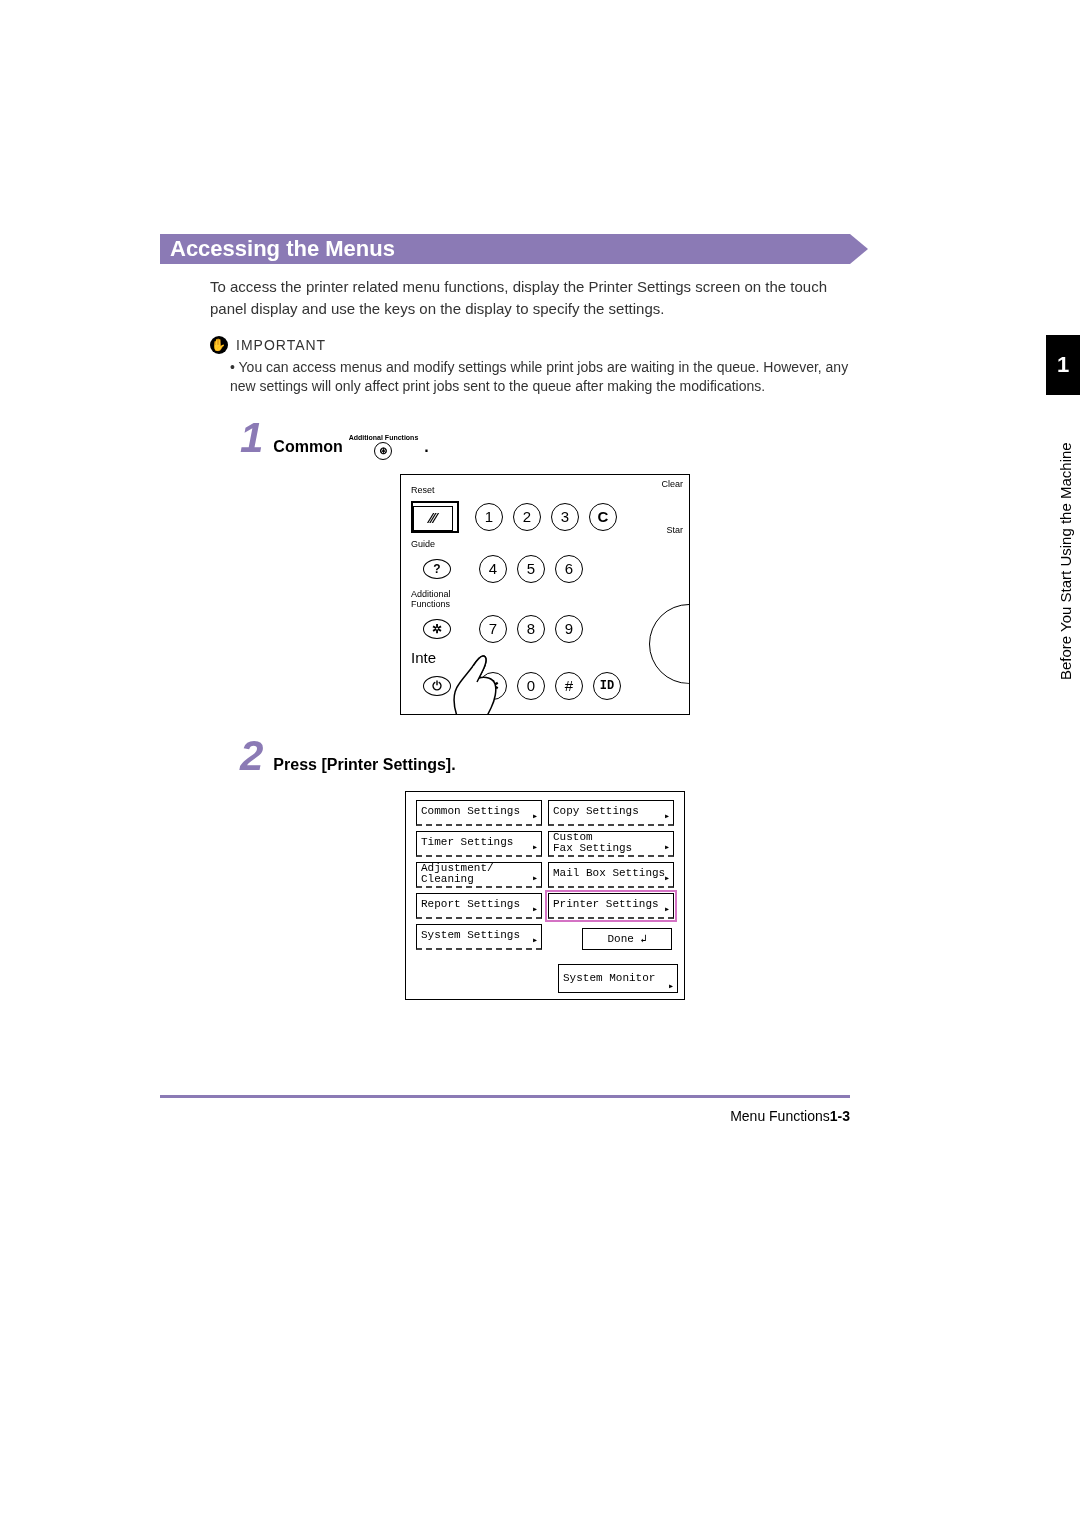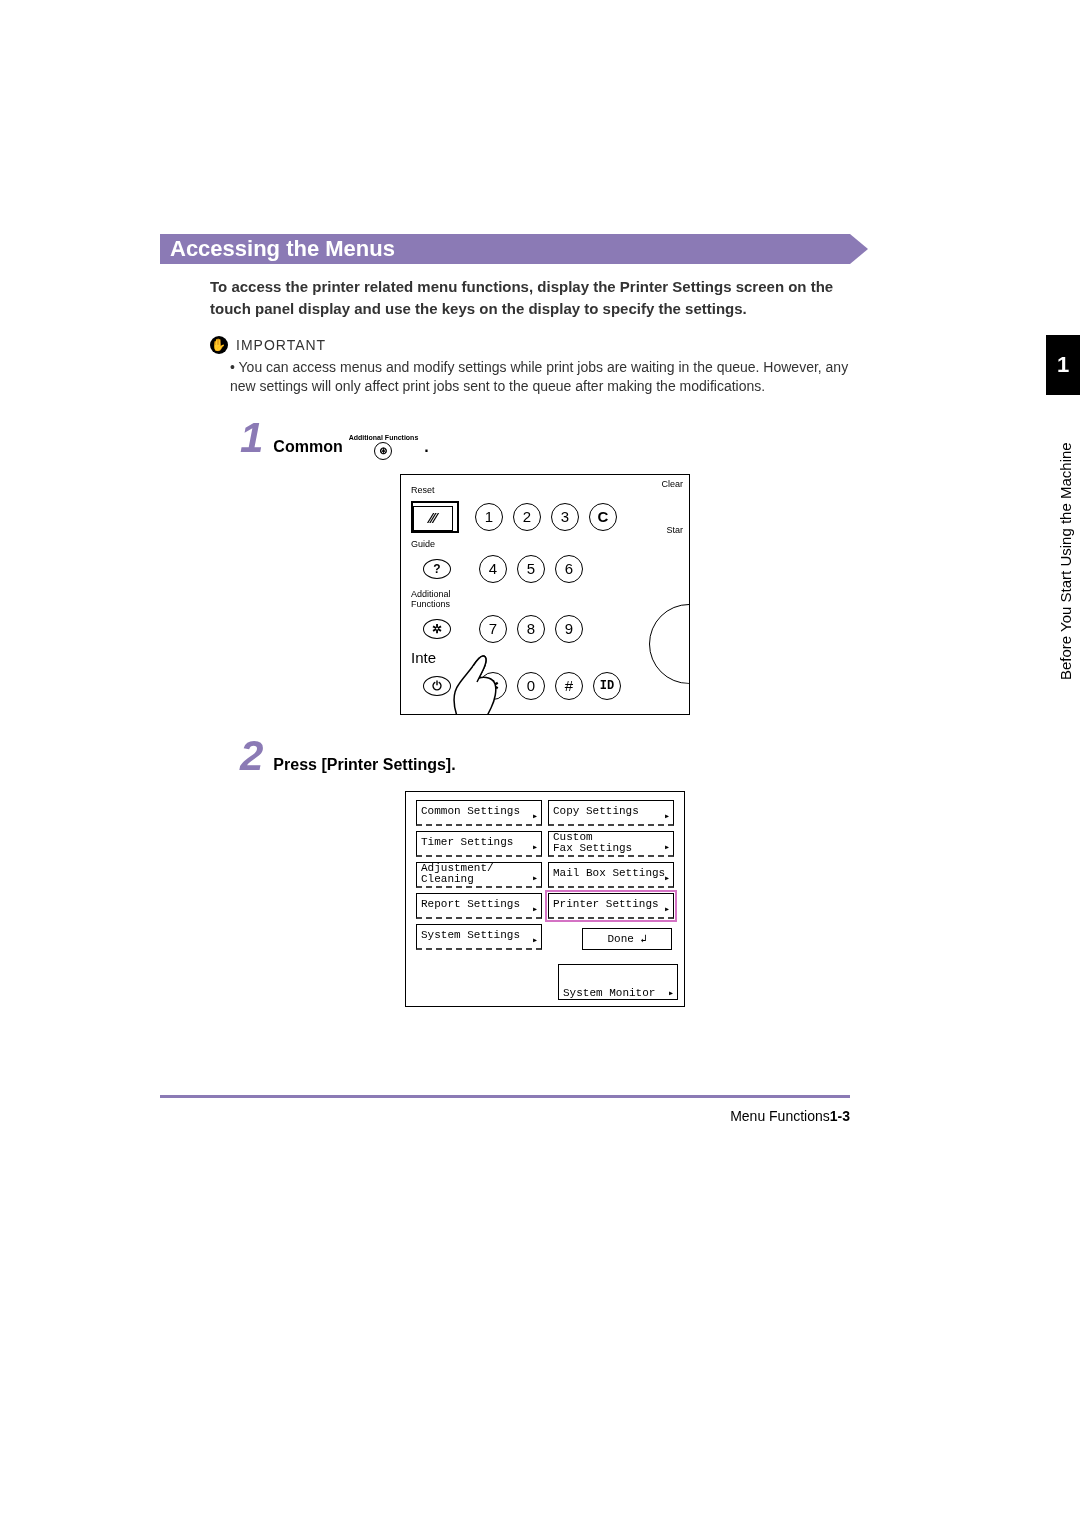--- a/index.html
+++ b/index.html
@@ -42,21 +42,20 @@
     height: 0;
     border-top: 15px solid transparent;
     border-bottom: 15px solid transparent;
     border-left: 18px solid #8b7ab5;
   }
   .intro {
     font-size: 15px;
     line-height: 1.45;
     margin: 10px 0 16px 50px;
     color: #333;
-    font-weight: bold;
   }
   .important-block {
     margin-left: 50px;
   }
   .important-header {
     display: flex;
     align-items: center;
     gap: 8px;
     color: #333;
     font-size: 14px;
@@ -260,24 +259,24 @@
     align-items: center;
     justify-content: center;
     gap: 6px;
     margin-left: auto;
     margin-right: 2px;
     margin-top: 2px;
   }
   .sysmon {
     border: 1px solid #000;
     font-size: 11px;
-    height: 36px;
+    height: 29px;
     width: 120px;
     display: flex;
-    align-items: flex-end;
+    align-items: center;
     padding: 0 4px;
     margin: 10px 2px 2px auto;
     position: relative;
   }
   .sysmon .arrow {
     position: absolute;
     right: 3px;
     bottom: 0px;
     font-size: 10px;
   }

